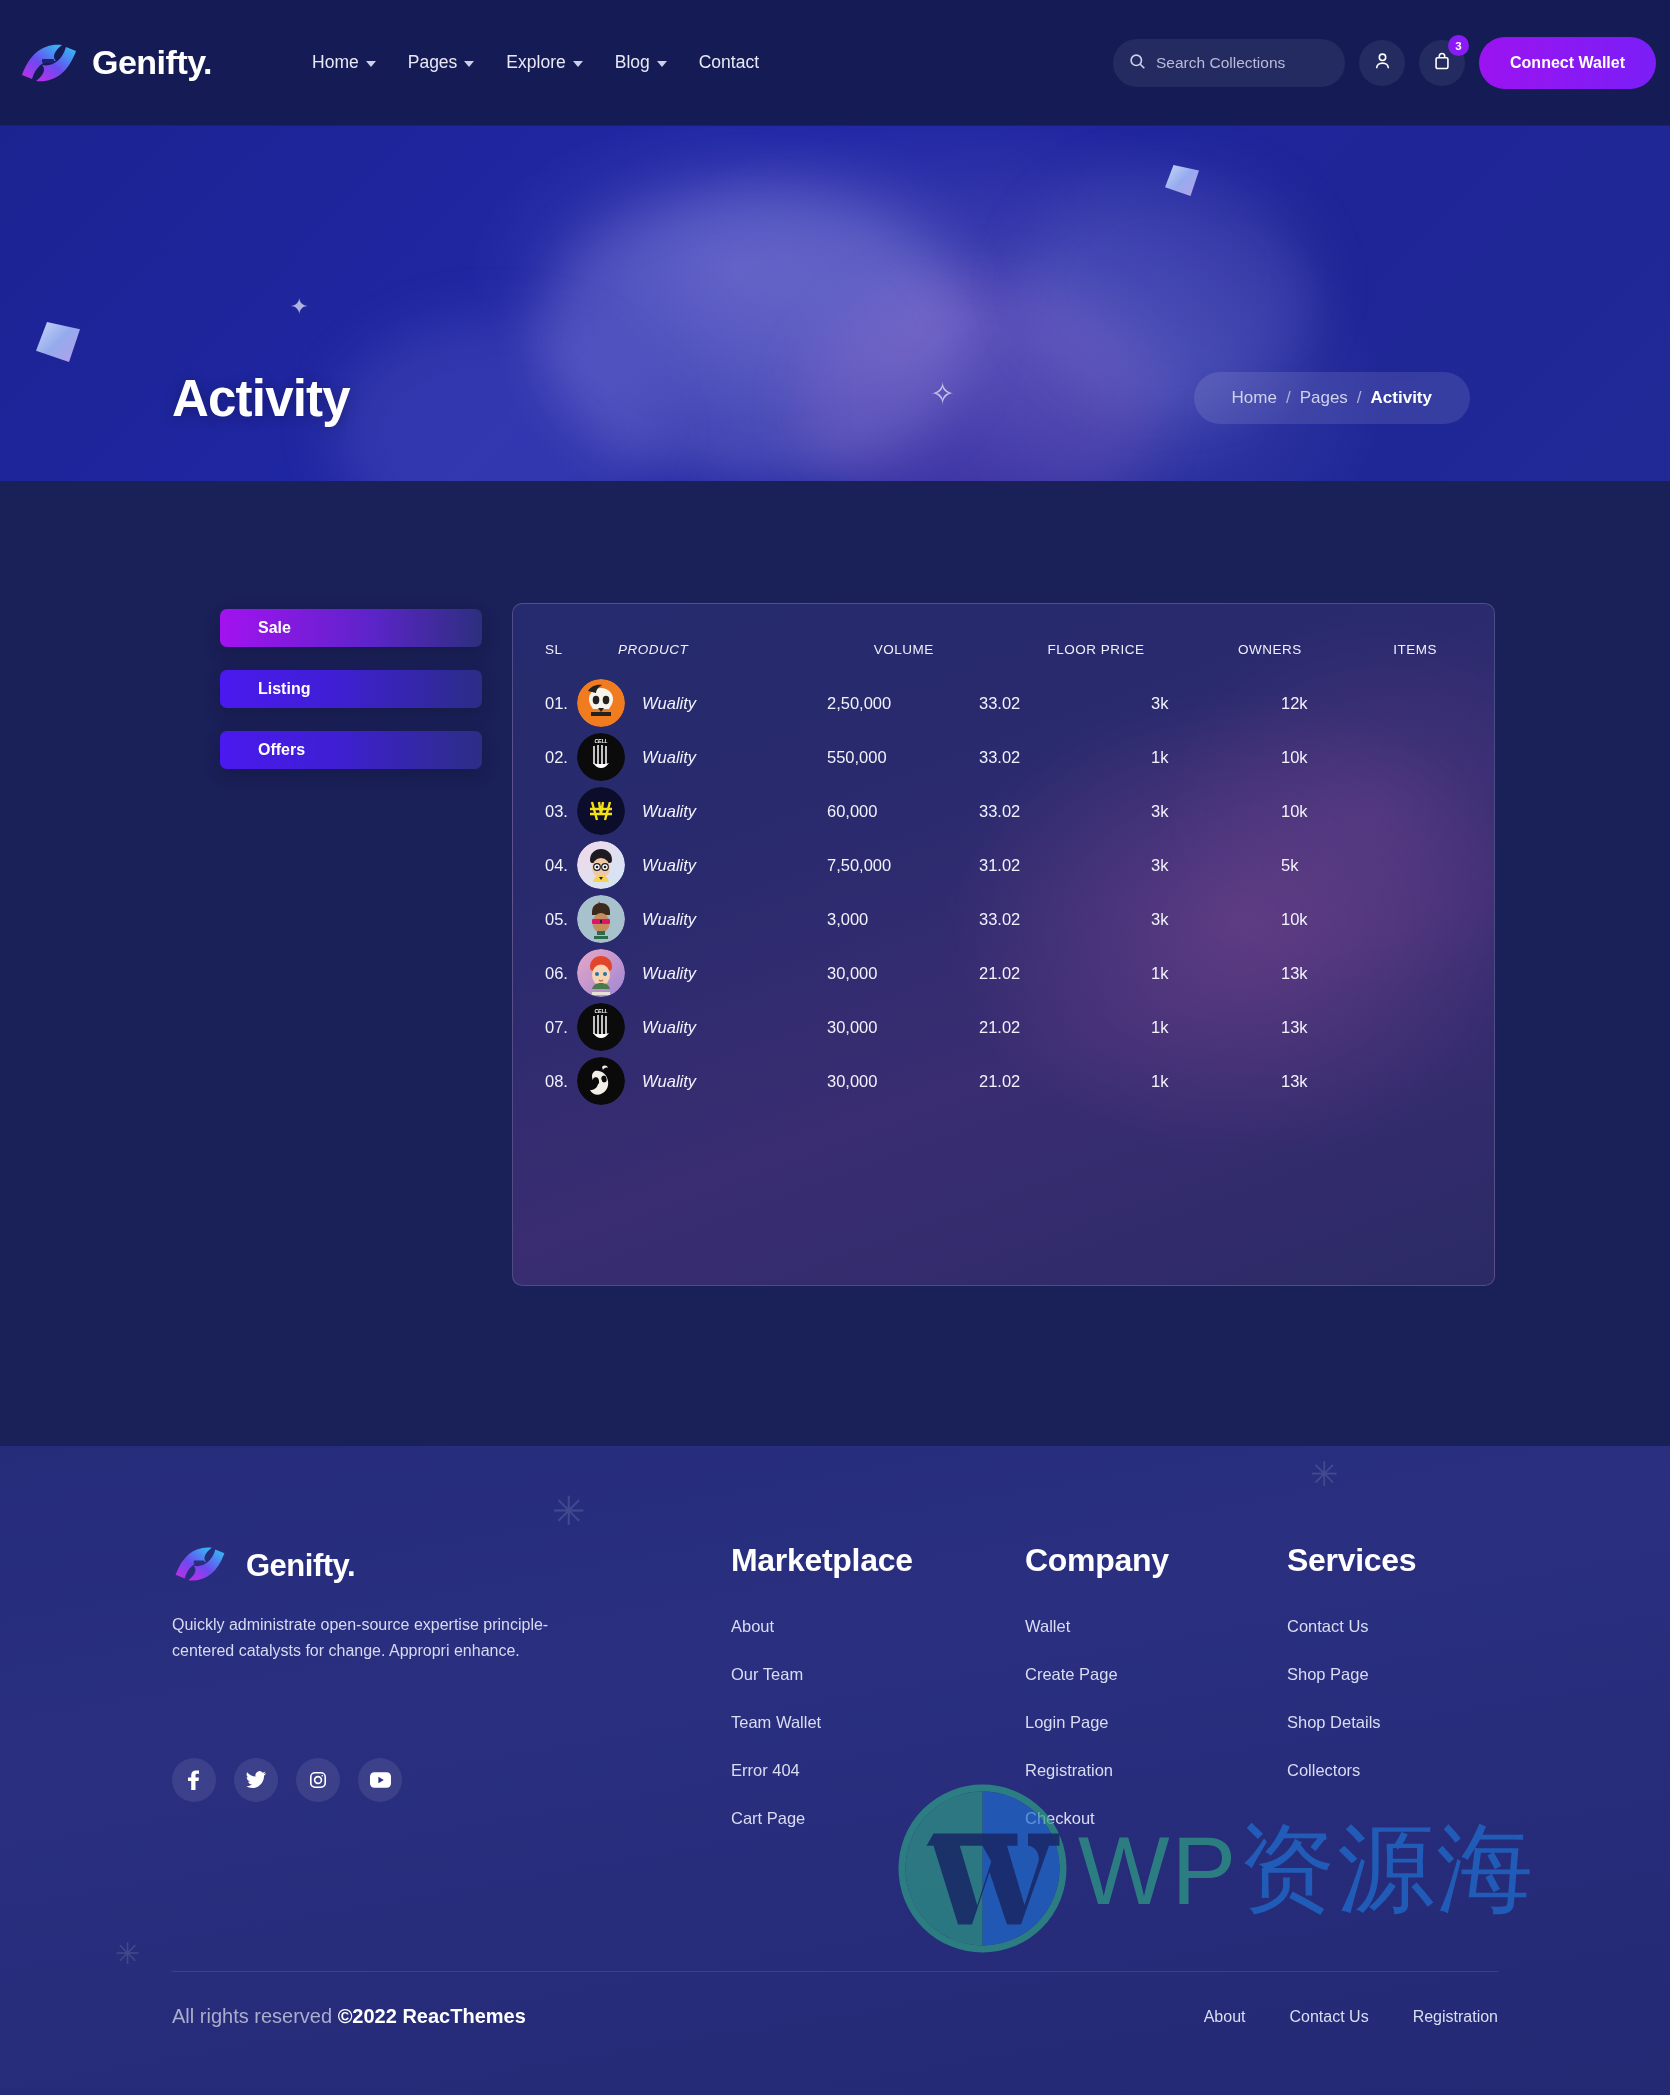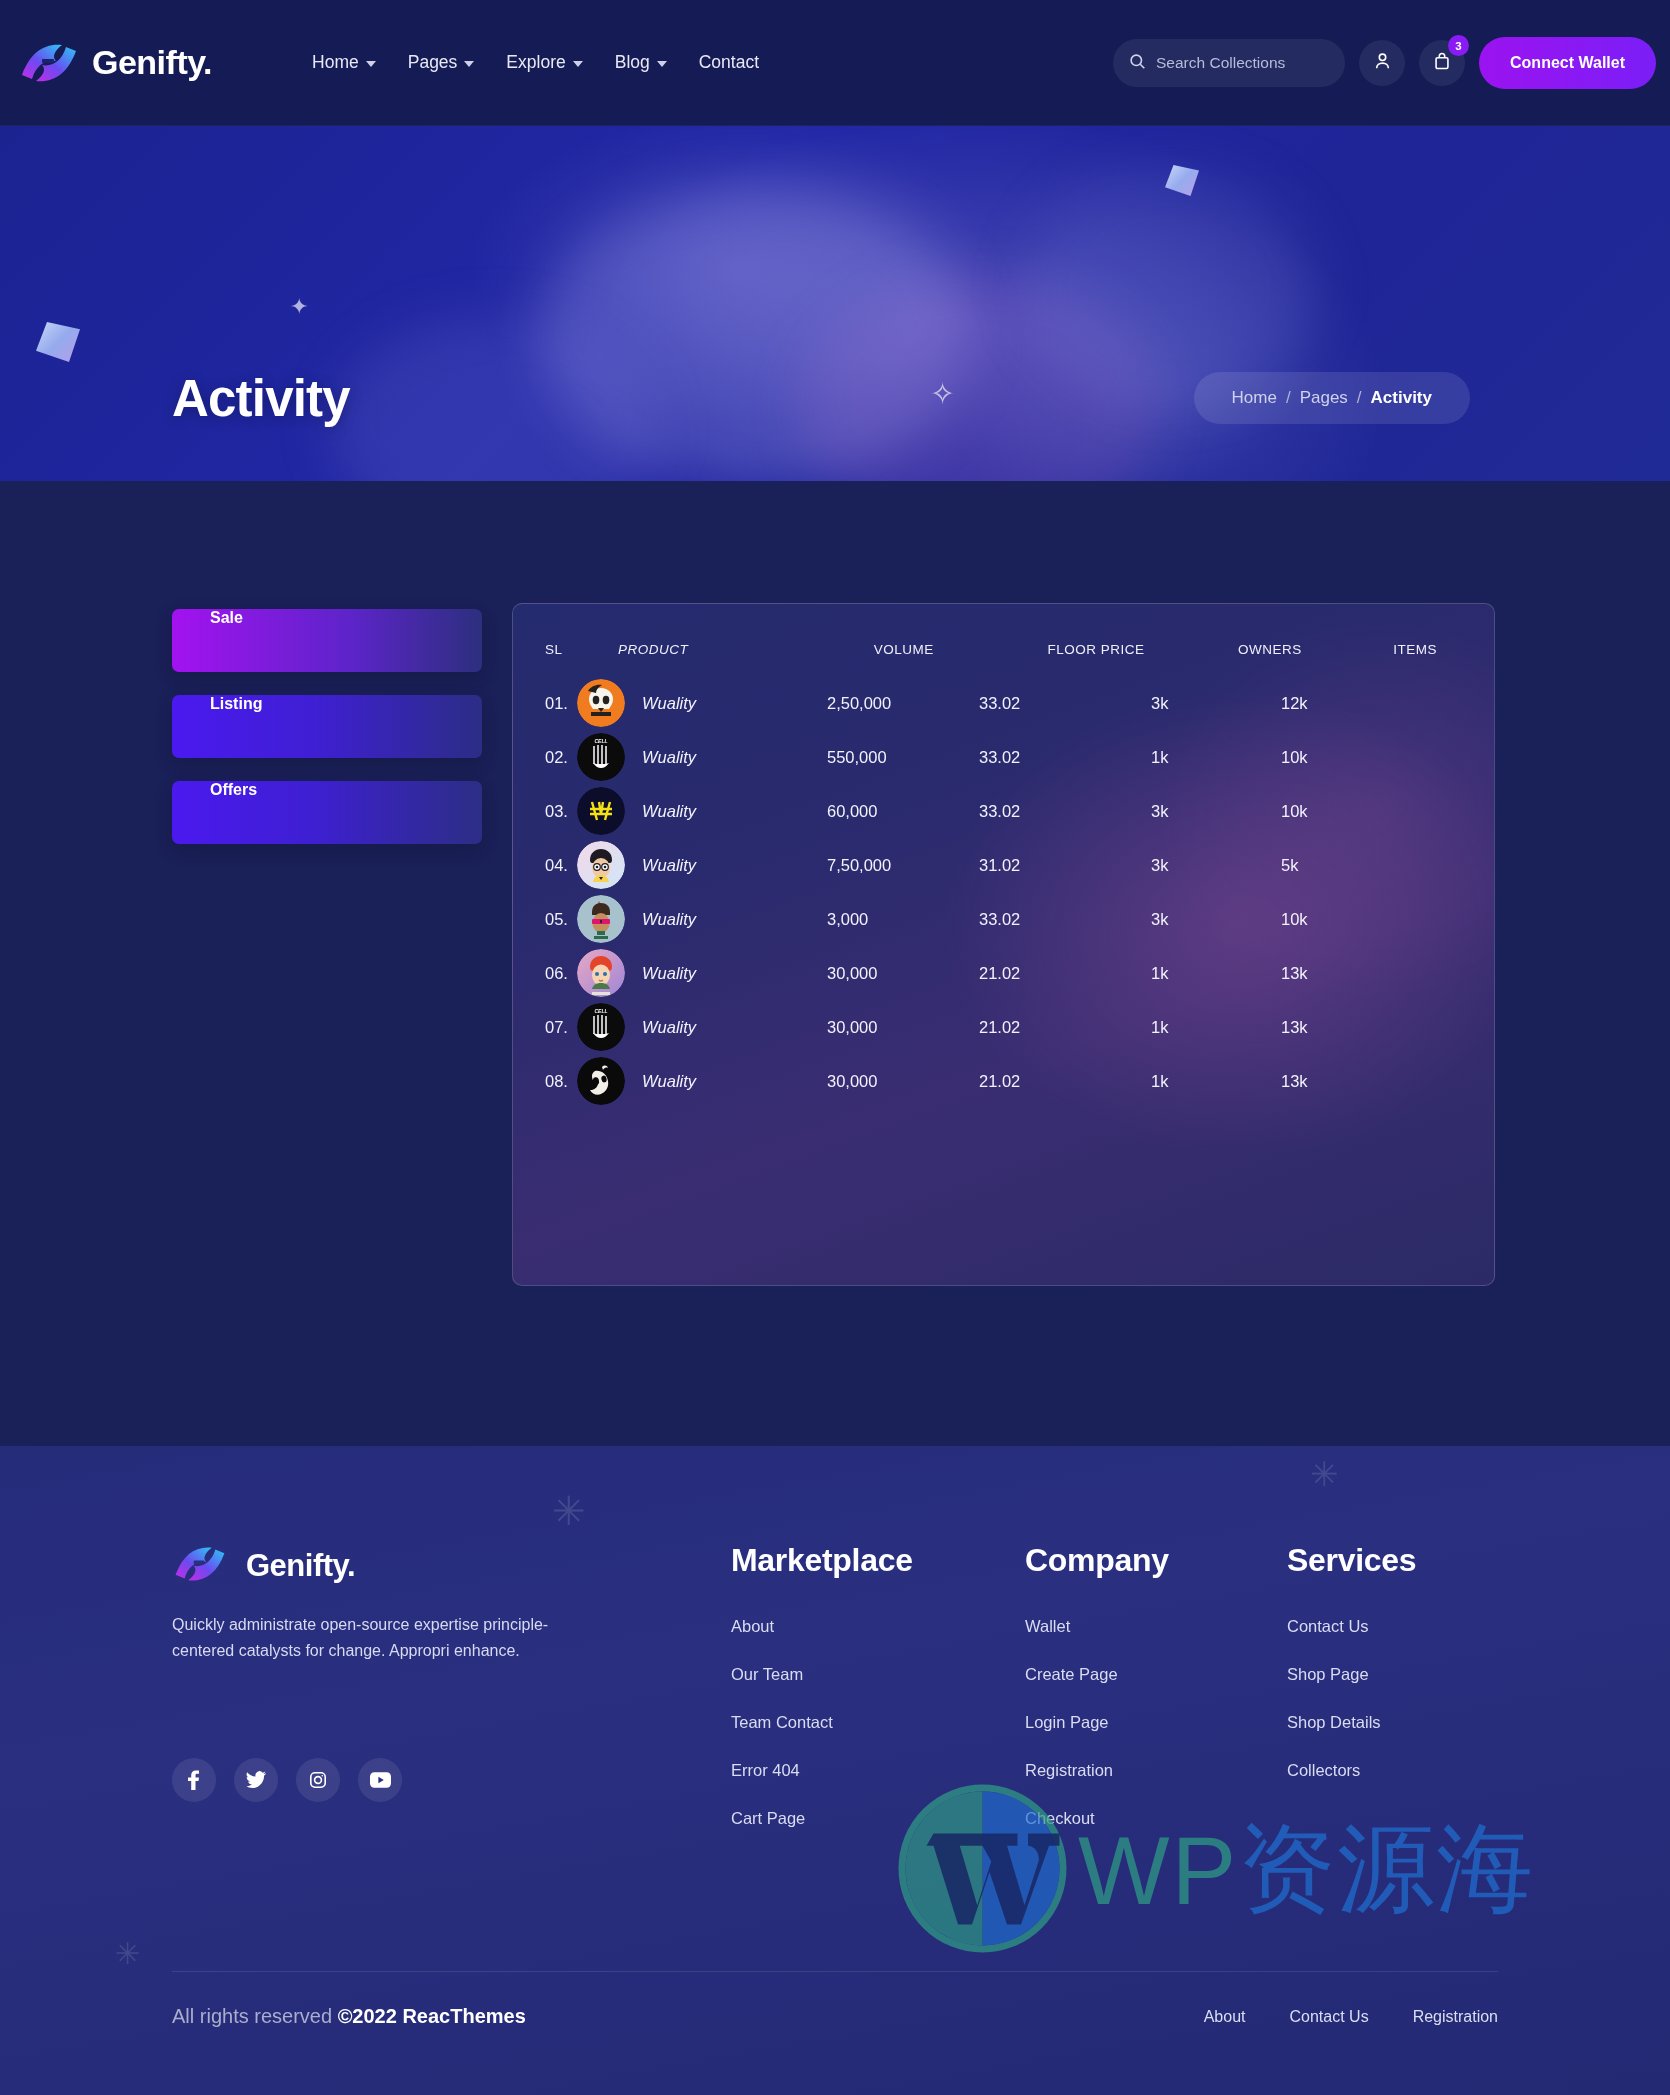--- a/index.html
+++ b/index.html
@@ -107,24 +107,25 @@
 
   
   .main {
     position: absolute; top: 481px; left: 0; width: 1670px; height: 965px;
     background: #1a2058;
   }
   .tabs {
     position: absolute; left: 172px; top: 128px; width: 310px;
   }
   .tab {
-    height: 63px; border-radius: 7px; display: flex; 
+    height: 38px; border-radius: 7px; display: flex; align-items: center;
     padding-left: 38px; font-size: 16px; font-weight: bold; color: #fff;
     cursor: pointer; margin-bottom: 23px;
     box-shadow: 0 6px 18px rgba(0,0,0,0.18);
+    margin-left: 48px;
   }
   .tab.sale { background: linear-gradient(90deg, #a312f0 0%, #5c24c9 58%, #2c2f7e 100%); }
   .tab.listing { background: linear-gradient(90deg, #4b19ef 0%, #3f1fd4 45%, #2b2d86 100%); }
   .tab.offers { background: linear-gradient(90deg, #4b19ef 0%, #3e1fd2 45%, #2c2e85 100%); }
 
   .table-card {
     position: absolute; left: 512px; top: 122px; width: 983px; height: 683px;
     border-radius: 10px;
     border: 1px solid rgba(255,255,255,0.17);
     background:
@@ -578,21 +579,21 @@
               <path d="M8.8 4.5l5.6 3.5-5.6 3.5z" fill="#2a3080"></path>
             </svg>
         </span>
       </div>
 
       <div class="f-col c1">
         <h4>Marketplace</h4>
         <div id="fcol-0">
             <a>About</a>
             <a>Our Team</a>
-            <a>Team Contact</a>
+            <a>Team Wallet</a>
             <a>Error 404</a>
             <a>Cart Page</a>
           </div>
       </div>
       <div class="f-col c2">
         <h4>Company</h4>
         <div id="fcol-1">
             <a>Wallet</a>
             <a>Create Page</a>
             <a>Login Page</a>

